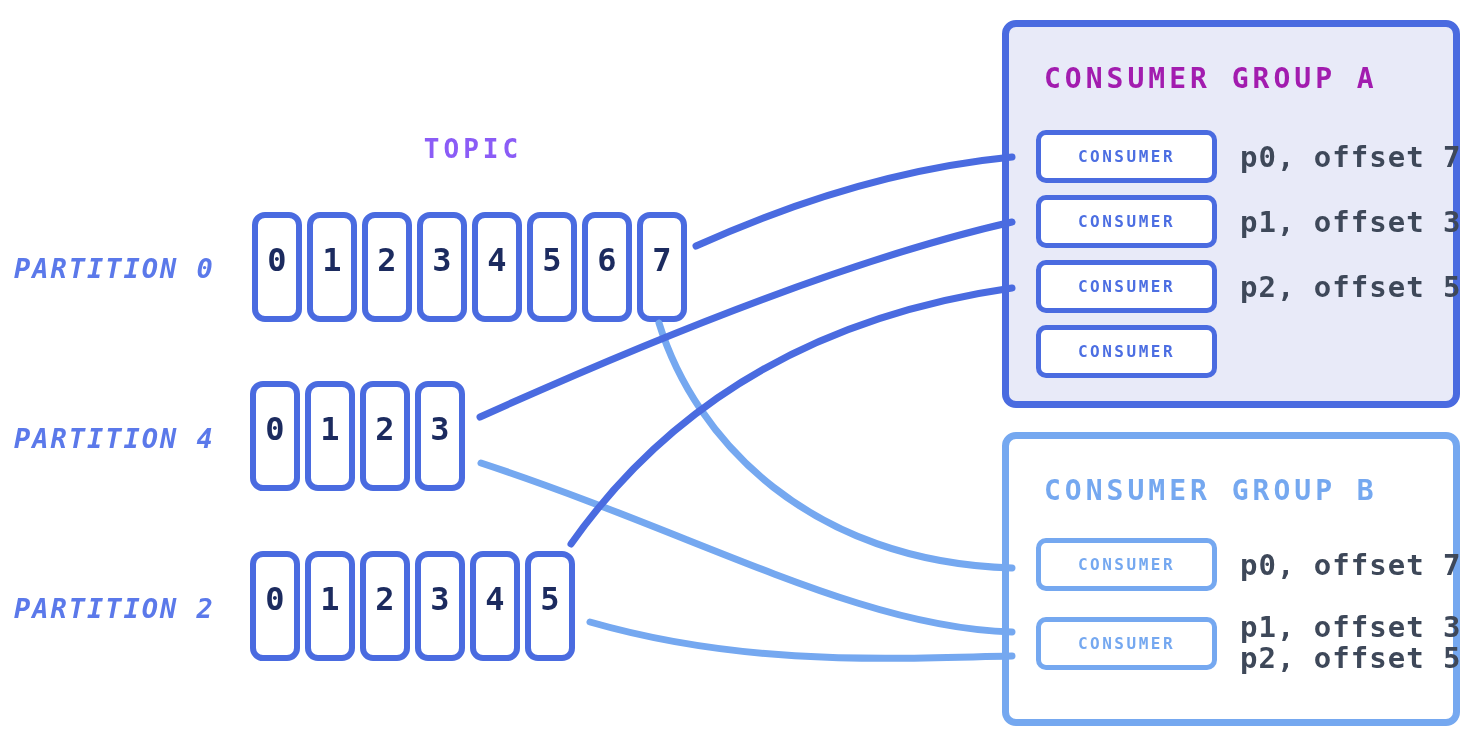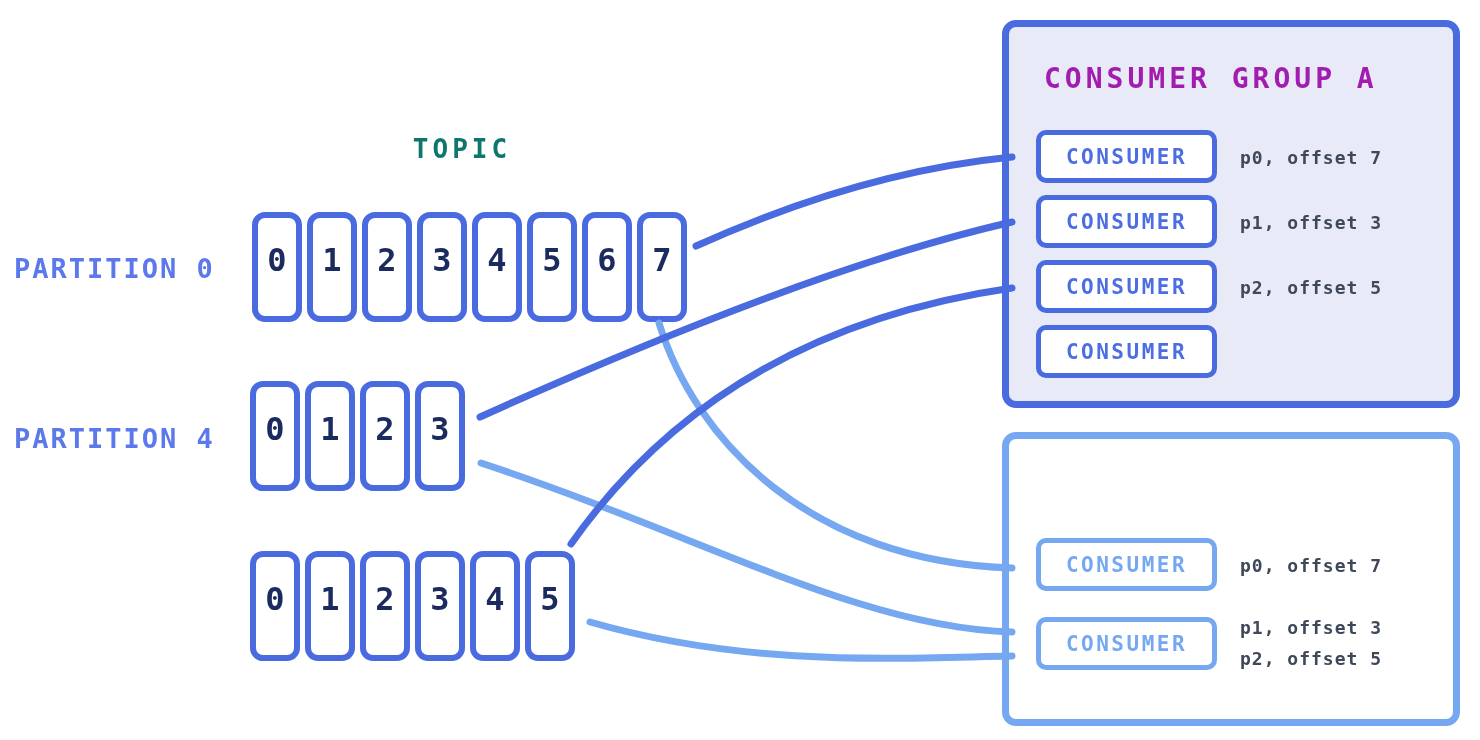--- a/index.html
+++ b/index.html
@@ -12,33 +12,34 @@
     position: relative;
     width: 1480px;
     height: 740px;
     background: #ffffff;
     overflow: hidden;
   }
 
   
   .topic-label {
     position: absolute;
-    left: 241px; top: 134px; width: 442px;
+    left: 252px; top: 134px; width: 442px;
     text-align: center;
     font-size: 26px; font-weight: bold;
     letter-spacing: 4px;
-    color: #0f766e;
+    color: #8b5cf6;
   }
   .partition-label {
     position: absolute;
     left: 14px; width: 230px;
     font-size: 27px; font-weight: bold;
     letter-spacing: 2px;
     color: #5b79ea;
     white-space: nowrap;
+    font-style: italic;
   }
 
   
   .cell-row { position: absolute; display: flex; gap: 5px; }
   .part-cell {
     width: 50px; height: 110px;
     box-sizing: border-box;
     background: #ffffff;
     border: 6px solid #4a6be0;
     border-radius: 13px;
@@ -75,30 +76,30 @@
   .group-title.a { top: 62px;  color: #a21caf; }
   .group-title.b { top: 474px; color: #75a8f0; }
 
   .consumer-box {
     position: absolute;
     left: 1036px; width: 181px; height: 53px;
     box-sizing: border-box;
     background: #ffffff;
     border-radius: 10px;
     display: flex; align-items: center; justify-content: center;
-    font-size: 21px; font-weight: bold;
+    font-size: 16px; font-weight: bold;
     letter-spacing: 2.5px;
   }
   .consumer-box.a { border: 5px solid #4a6be0; color: #4c6ee2; }
   .consumer-box.b { border: 5px solid #75a8f0; color: #75a8f0; }
 
   .offset-text {
     position: absolute;
     left: 1240px;
-    font-size: 18px; font-weight: bold;
+    font-size: 29px; font-weight: bold;
     letter-spacing: 1px;
     color: #3e4859;
     line-height: 31px;
     white-space: nowrap;
   }
 
   
   #arrows {
     position: absolute;
     left: 0; top: 0;
@@ -134,20 +135,21 @@
   </div>
 
   <div class="partition-label" style="top:423px;">PARTITION 4</div>
   <div class="cell-row" style="left:250px; top:381px;">
     <div class="part-cell">0</div>
     <div class="part-cell">1</div>
     <div class="part-cell">2</div>
     <div class="part-cell">3</div>
   </div>
 
+  <div class="partition-label" style="top:593px;">PARTITION 2</div>
   <div class="cell-row" style="left:250px; top:551px;">
     <div class="part-cell">0</div>
     <div class="part-cell">1</div>
     <div class="part-cell">2</div>
     <div class="part-cell">3</div>
     <div class="part-cell">4</div>
     <div class="part-cell">5</div>
   </div>
 
   <div class="group-panel group-a"></div>
@@ -158,20 +160,21 @@
 
   <div class="consumer-box a" style="top:195px;">CONSUMER</div>
   <div class="offset-text" style="top:207px;">p1, offset 3</div>
 
   <div class="consumer-box a" style="top:260px;">CONSUMER</div>
   <div class="offset-text" style="top:272px;">p2, offset 5</div>
 
   <div class="consumer-box a" style="top:325px;">CONSUMER</div>
 
   <div class="group-panel group-b"></div>
+  <div class="group-title b">CONSUMER GROUP B</div>
 
   <div class="consumer-box b" style="top:538px;">CONSUMER</div>
   <div class="offset-text" style="top:550px;">p0, offset 7</div>
 
   <div class="consumer-box b" style="top:617px;">CONSUMER</div>
   <div class="offset-text" style="top:612px;">
     <div>p1, offset 3</div>
     <div>p2, offset 5</div>
   </div>
 

